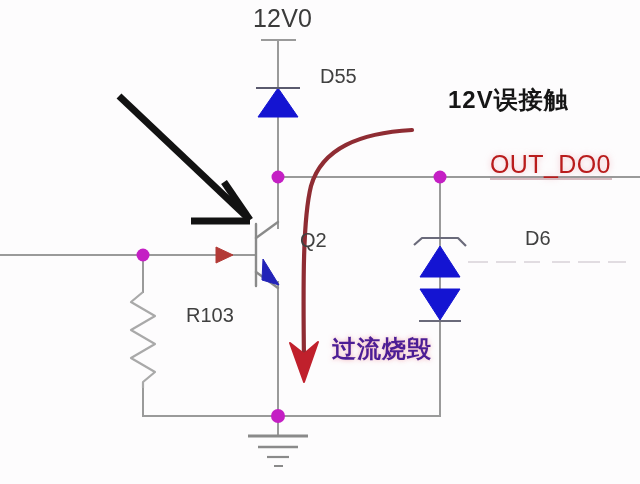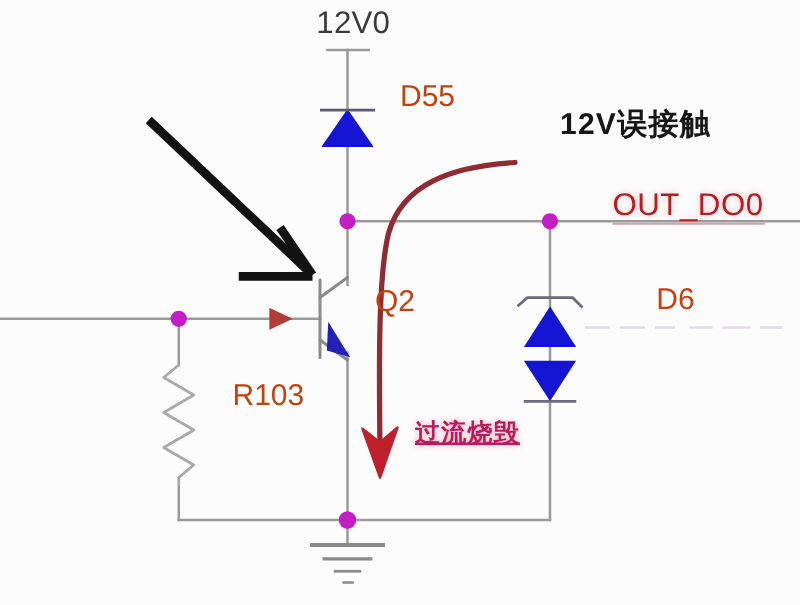--- a/index.html
+++ b/index.html
@@ -8,26 +8,26 @@
     background:#fdfcfd;
     font-family:"Liberation Sans","DejaVu Sans",sans-serif;
     overflow:hidden;
     position:relative;
   }
   #stage{position:absolute;left:0;top:0;width:508px;height:484px;}
   #stage svg{position:absolute;left:0;top:0;}
   .lbl{position:absolute;white-space:nowrap;line-height:1;}
 
   .lbl-net{ color:#3b3b3b; font-size:25px; letter-spacing:0.2px; }
-  .lbl-ref{ color:#c2410c; font-size:24px; }
+  .lbl-ref{ color:#404040; font-size:20px; }
   .lbl-out{ color:#b91c1c; font-size:25px; letter-spacing:0.4px;
             text-shadow:0 0 6px rgba(233,160,170,0.65); }
   .lbl-ann-black{ color:#161616; font-size:24px; font-weight:bold; letter-spacing:1px; }
-  .lbl-ann-red{ color:#be185d; font-size:20px; font-weight:bold; letter-spacing:1px;
-            text-shadow:0 0 5px rgba(240,150,160,0.75);text-decoration:underline; }
+  .lbl-ann-red{ color:#4c1d95; font-size:24px; font-weight:bold; letter-spacing:1px;
+            text-shadow:0 0 5px rgba(240,150,160,0.75); }
 </style>
 </head>
 <body>
 
 <div id="stage">
 
   <svg width="640" height="484" viewBox="0 0 640 484">
 
     <g stroke="#9a9a9a" stroke-width="2" fill="none" stroke-linecap="square">
 

